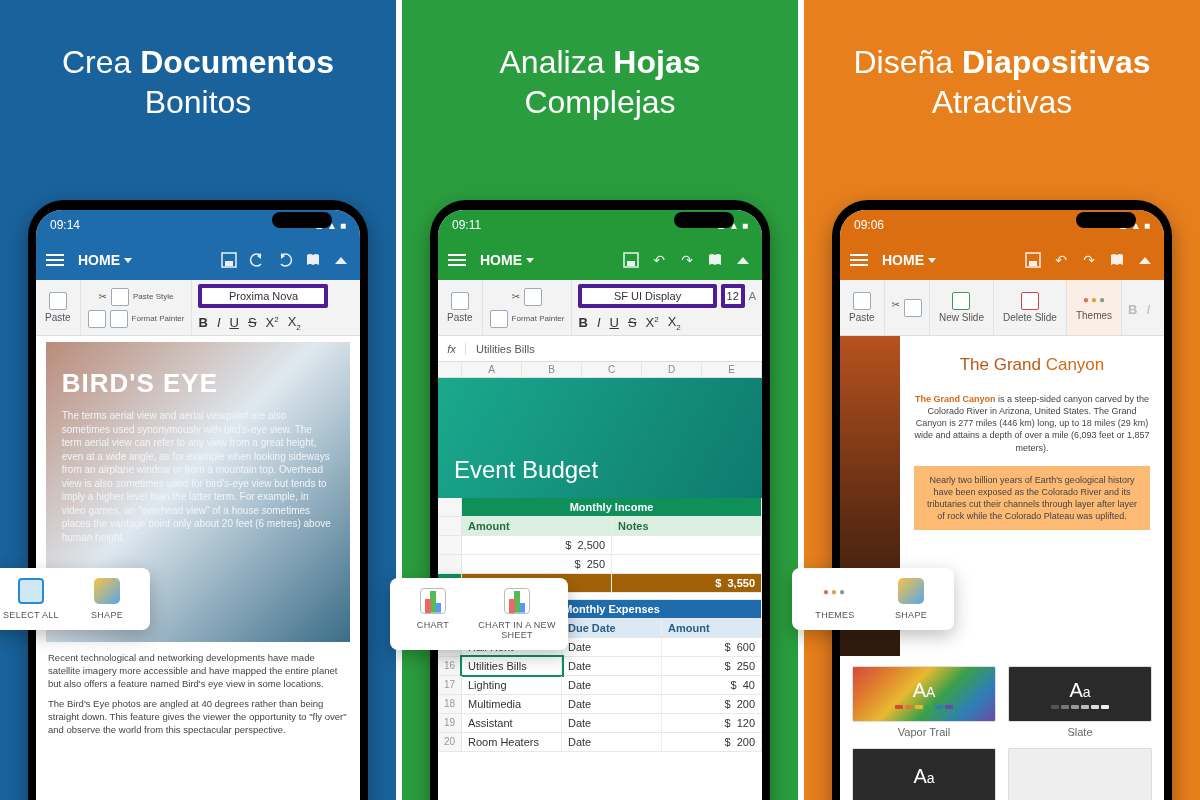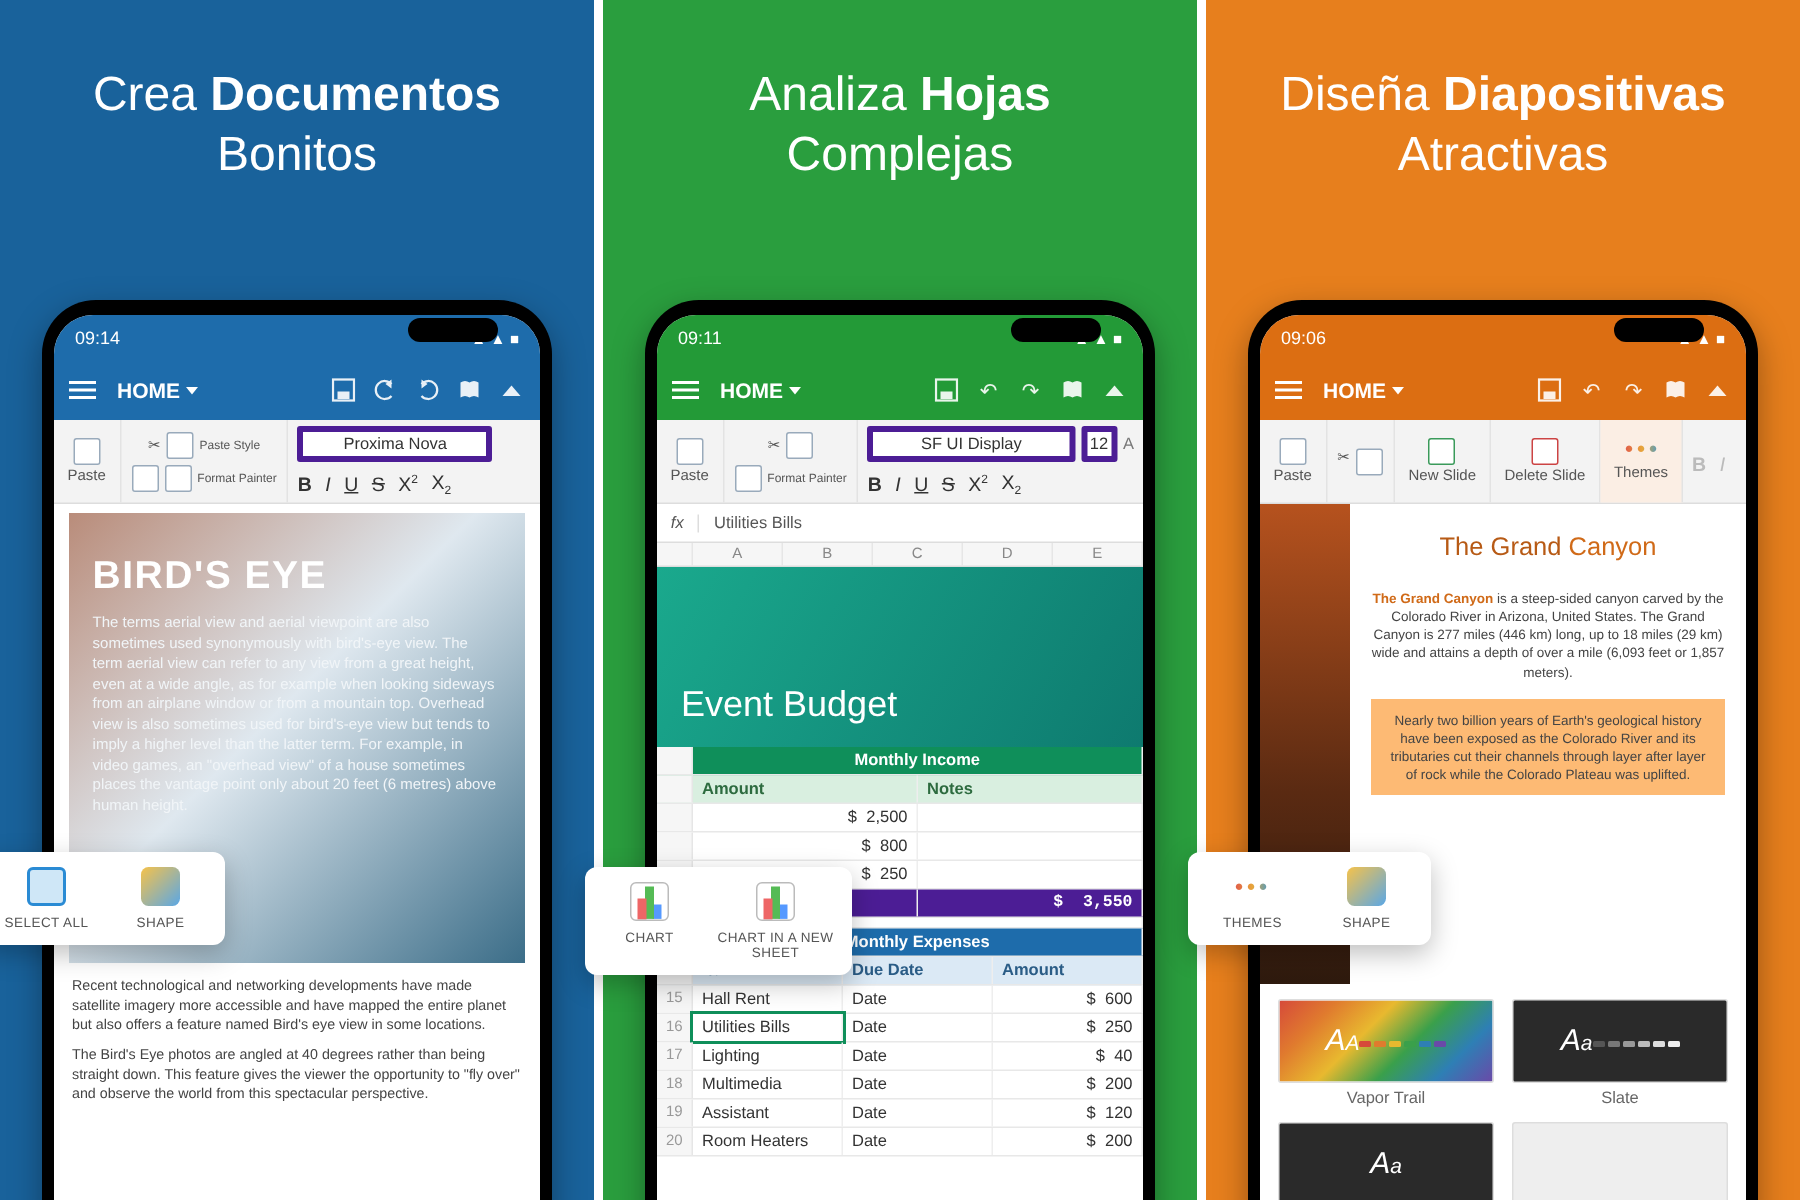--- a/index.html
+++ b/index.html
@@ -63,33 +63,33 @@
   .colheads div:first-child { flex:0 0 24px; }
   .sheetimg { height:120px; background:linear-gradient(120deg,#1aa98d 0%, #0e7a6f 100%); display:flex; align-items:flex-end; padding:0 0 14px 16px; color:#fff; font-size:24px; font-weight:300; }
   .tbl { width:100%; font-size:11px; color:#333; }
   .tbl .hdr { background:#0f8f5a; color:#fff; font-weight:600; }
   .tbl .hdr2 { background:#1e6cab; color:#fff; font-weight:600; }
   .tbl .sub { background:#d9efe0; color:#2d6b3f; font-weight:600; }
   .tbl .sub2 { background:#dbe9f5; color:#2a5c86; font-weight:600; }
   .tbl .row { display:flex; border-bottom:1px solid #e8e8e8; }
   .tbl .rn { flex:0 0 24px; background:#f6f6f6; text-align:center; color:#999; font-size:10px; border-right:1px solid #e6e6e6; padding:3px 0; }
   .tbl .c { flex:1; padding:3px 6px; border-right:1px solid #eee; }
-  .tbl .tot { background:#4c1d95; color:#fff; font-weight:700;font-family:Liberation Mono, monospace; }
+  .tbl .tot { background:#a16207; color:#fff; font-weight:700; }
   .tbl .amount { text-align:right; }
   
   .slidecanvas { display:flex; height:320px; }
   .slidecanvas .photo { flex:0 0 60px; background:linear-gradient(180deg,#b6521e 0%, #5a2a12 60%, #2e1a0e 100%); }
   .slidecanvas .text { flex:1; padding:18px 14px; font-size:9px; color:#444; line-height:1.35;text-align:center; }
   .slide-title { font-size:17px; color:#b75a15; font-weight:400; margin-bottom:16px; }
   .slide-title b { color:#d06a18; font-weight:400; }
   .hl { color:#d06a18; font-weight:600; }
   .callout { background:#fdba74; padding:8px; margin-top:12px; }
   .themerow { display:flex; gap:12px; padding:10px 12px; }
   .themecard { flex:1; display:flex; flex-direction:column; align-items:center; gap:4px; }
-  .themecard .prev { width:100%; height:56px; border:1px solid #ddd; border-radius:2px; display:flex; align-items:center; justify-content:center; color:#fff;font-style:italic; }
+  .themecard .prev { width:100%; height:56px; border:1px solid #ddd; border-radius:2px; display:flex; flex-direction:column; align-items:center; justify-content:center; color:#fff; }
   .themecard .prev.dark { background:#2a2a2a; } 
   .themecard .prev.rain { background:linear-gradient(135deg,#d64a3a,#e07b2e,#e8b92f,#3aa04b,#2e7fb5,#6a4aa8); }
   .themecard .prev .aa { font-size:20px; font-weight:300; }
   .themecard .bar { display:flex; gap:2px; margin-top:3px; }
   .themecard .bar span { width:8px; height:4px; border-radius:1px; }
   .themecard .lbl { font-size:11px; color:#666; }
   
   .floatcard { position:absolute; bottom:150px; left:-12px; background:#fff; border-radius:8px; box-shadow:0 6px 18px rgba(0,0,0,.25); padding:10px 12px; display:flex; gap:14px; z-index:60; }
   .p-orange .floatcard, .p-blue .floatcard { bottom: 170px; }
   .fcell { display:flex; flex-direction:column; align-items:center; gap:6px; font-size:9px; color:#555; letter-spacing:.3px; width:62px; text-align:center; }
@@ -296,25 +296,20 @@
                 <div class="c" style="flex:3;text-align:center">Monthly Income</div>
               </div>
             <div class="row sub">
                 <div class="rn"></div>
                 <div class="c">Amount</div>
                 <div class="c">Notes</div>
               </div>
             <div class="row">
                 <div class="rn"></div>
                 <div class="c amount"><span>$</span>&nbsp;&nbsp;<span>2,500</span></div>
-                <div class="c"></div>
-              </div>
-            <div class="row">
-                <div class="rn"></div>
-                <div class="c amount"><span>$</span>&nbsp;&nbsp;<span>800</span></div>
                 <div class="c"></div>
               </div>
             <div class="row">
                 <div class="rn"></div>
                 <div class="c amount"><span>$</span>&nbsp;&nbsp;<span>250</span></div>
                 <div class="c"></div>
               </div>
             <div class="row tot">
                 <div class="rn" style="background:#0f8f5a"></div>
                 <div class="c">Total</div>

